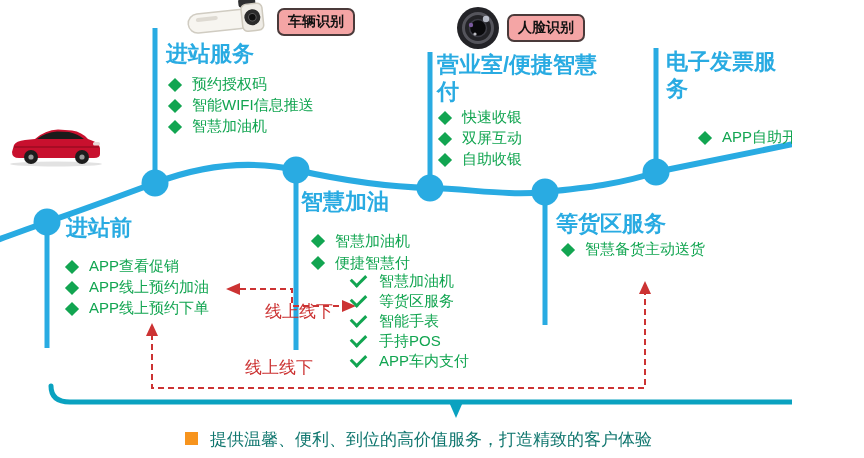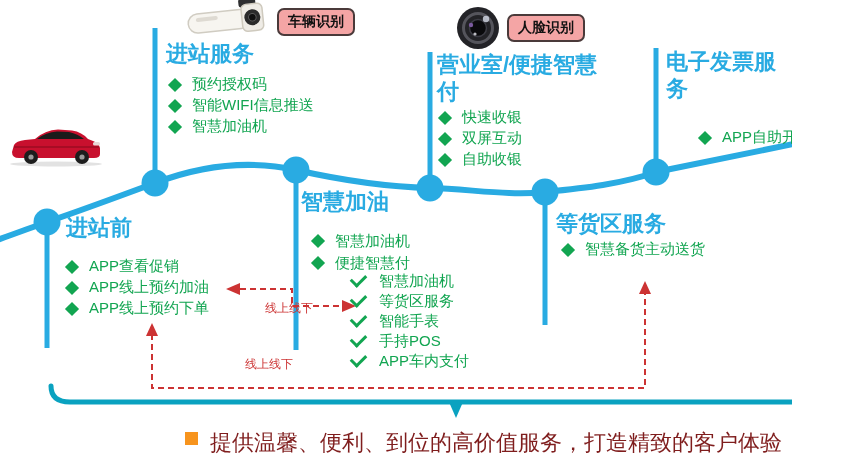--- a/index.html
+++ b/index.html
@@ -9,24 +9,24 @@
   .sec-title{position:absolute;color:#29ABE2;font-weight:bold;font-size:22px;line-height:27px;z-index:2;}
   .items{position:absolute;z-index:2;}
   .item{display:flex;align-items:center;height:21px;color:#12A551;font-size:15px;white-space:nowrap;}
   .item-tall{height:22px;}
   .diamond{width:10px;height:10px;background:#12A551;transform:rotate(45deg);margin-right:12px;flex:none;}
   .sub-item{display:flex;align-items:center;height:20px;color:#12A551;font-size:15px;white-space:nowrap;}
   .check{width:12px;height:7px;border-left:3px solid #12A551;border-bottom:3px solid #12A551;
          transform:rotate(-45deg);margin-right:13px;margin-bottom:4px;flex:none;}
   .tag{position:absolute;background:#F4A5A5;border:2px solid #4a3a3a;border-radius:7px;
        color:#111;font-size:14px;font-weight:bold;padding:3px 9px;z-index:2;white-space:nowrap;}
-  .flow-label{position:absolute;color:#CC3333;font-size:12px;z-index:2;white-space:nowrap;}
+  .flow-label{position:absolute;color:#CC3333;font-size:17px;z-index:2;white-space:nowrap;}
   .footer{position:absolute;left:185px;top:428px;display:flex;align-items:flex-start;z-index:2;}
   .footer .sq{width:13px;height:13px;background:#F7941D;margin:4px 12px 0 0;flex:none;}
-  .footer .txt{color:#7f1d1d;font-size:22px;white-space:nowrap;}
+  .footer .txt{color:#0f766e;font-size:17px;white-space:nowrap;}
 </style>
 </head>
 <body>
 
 <div id="stage">
 
   <svg id="artwork" width="864" height="458" viewBox="0 0 864 458">
 
     <path d="M-6,241 C12,235 30,228 47,222 C85,209 120,196 155,183
              C205,164 250,160 296,170 C345,181 390,187 430,188

